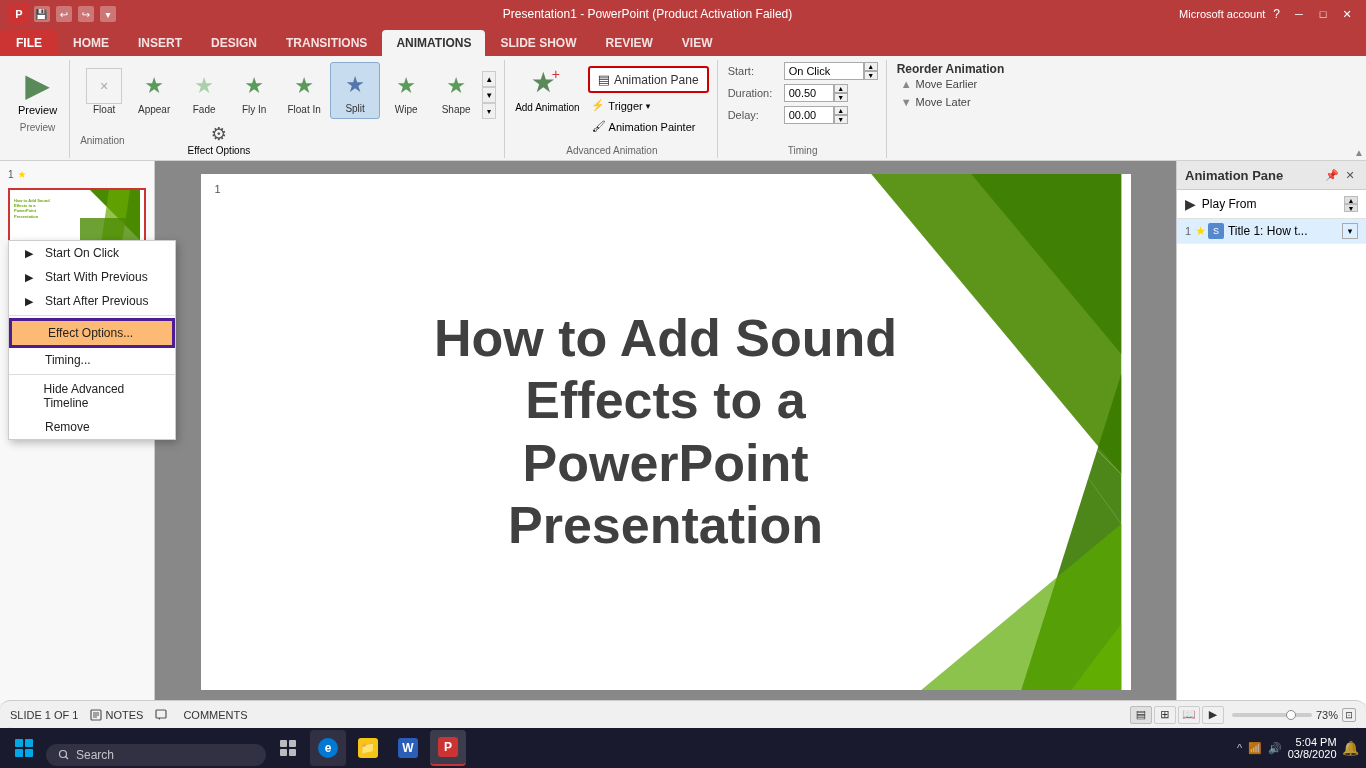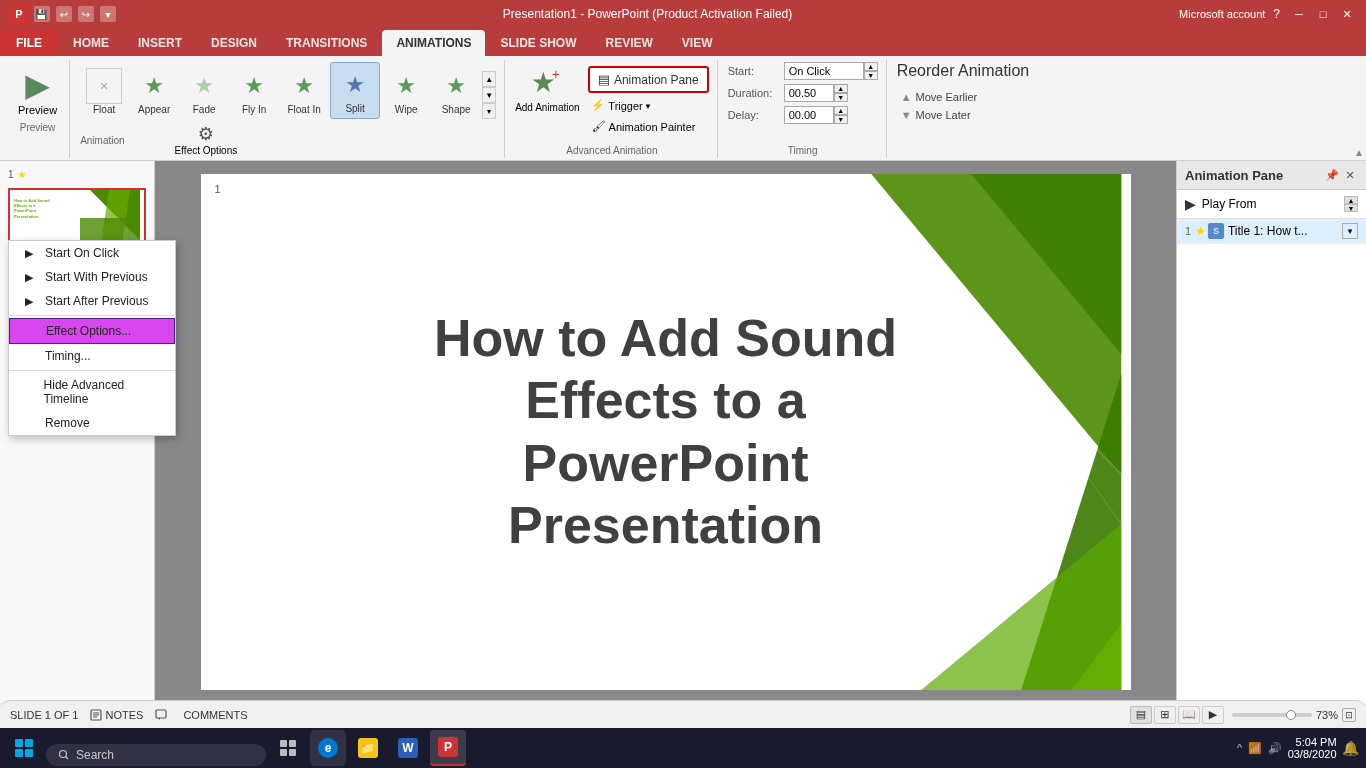--- a/index.html
+++ b/index.html
@@ -84,21 +84,21 @@
       gap: 4px;
       font-size: 12px;
       color: #333;
     }
     .trigger-btn { display: flex; align-items: center; gap: 3px; cursor: pointer; padding: 2px 4px; border-radius: 2px; font-size: 11px; }
     .timing-row { display: flex; align-items: center; gap: 4px; margin-bottom: 2px; }
     .timing-label { font-size: 11px; color: #555; width: 52px; }
     .timing-value { display: flex; align-items: center; background: white; border: 1px solid #aaa; width: 54px; height: 18px; font-size: 11px; padding: 0 4px; }
     .timing-spinner { display: flex; flex-direction: column; }
     .timing-spin-btn { width: 14px; height: 9px; background: #f0f0f0; border: 1px solid #aaa; display: flex; align-items: center; justify-content: center; font-size: 7px; cursor: pointer; }
-    .reorder-title { font-size: 16px; color: #333; margin-bottom: 9px; font-weight: 400; }
+    .reorder-title { font-size: 12px; color: #333; margin-bottom: 0; font-weight: 700; }
     .reorder-btn { display: flex; align-items: center; gap: 4px; padding: 2px 4px; cursor: pointer; font-size: 11px; border-radius: 2px; color: #444; margin-bottom: 2px; }
 
     
     .main-area { display: flex; height: calc(768px - 28px - 130px - 28px); }
 
     
     .slides-panel {
       width: 155px;
       background: #f8f8f8;
       border-right: 1px solid #ccc;
@@ -225,22 +225,22 @@
     }
     .ctx-item {
       padding: 5px 16px;
       cursor: pointer;
       color: #222;
       display: flex;
       align-items: center;
       gap: 6px;
     }
     .ctx-item.highlighted {
-      background: #d946ef;
-      border: 1px solid #4c1d95;
+      background: #fdba74;
+      border: 3px solid #4c1d95;
     }
     .ctx-icon { width: 14px; font-size: 11px; }
     .ctx-separator { height: 1px; background: #ddd; margin: 2px 0; }
 
     
     .status-bar {
       height: 28px;
       background: #f0f0f0;
       border-top: 1px solid #ccc;
       display: flex;
@@ -394,21 +394,21 @@
             <span class="label">Shape</span>
           </div>
 
           <div class="scroll-arrows">
             <div class="scroll-arrow">▲</div>
             <div class="scroll-arrow">▼</div>
             <div class="scroll-arrow">▾</div>
           </div>
         </div>
 
-        <div style="display:flex; align-items:center; gap:4px; align-self:flex-start; margin-top:2px;">
+        <div style="display:flex; align-items:center; gap:17px; align-self:flex-start; margin-top:2px;">
           <span class="ribbon-group-label" style="margin-right:40px;">Animation</span>
           <div style="display:flex; flex-direction:column; align-items:center; cursor:pointer; border-radius:3px; padding:2px 6px;">
             <div style="font-size:18px; color:#555;">⚙</div>
             <span style="font-size:10px;">Effect Options</span>
           </div>
         </div>
       </div>
 
       <div class="ribbon-group" style="min-width:140px;">
         <div style="display:flex; flex-direction:row; gap:8px; align-items:flex-start; width:100%;">

